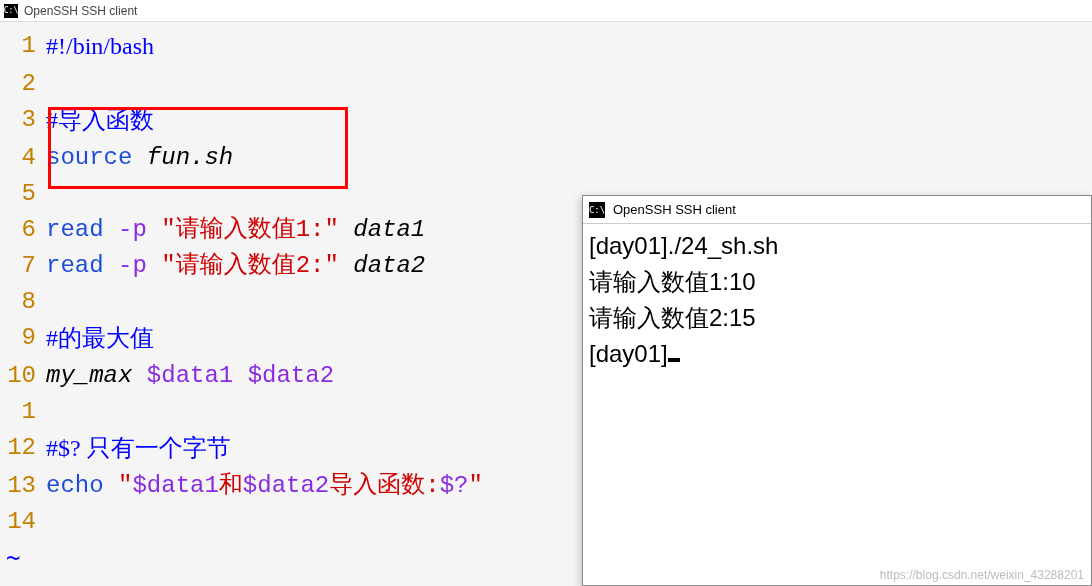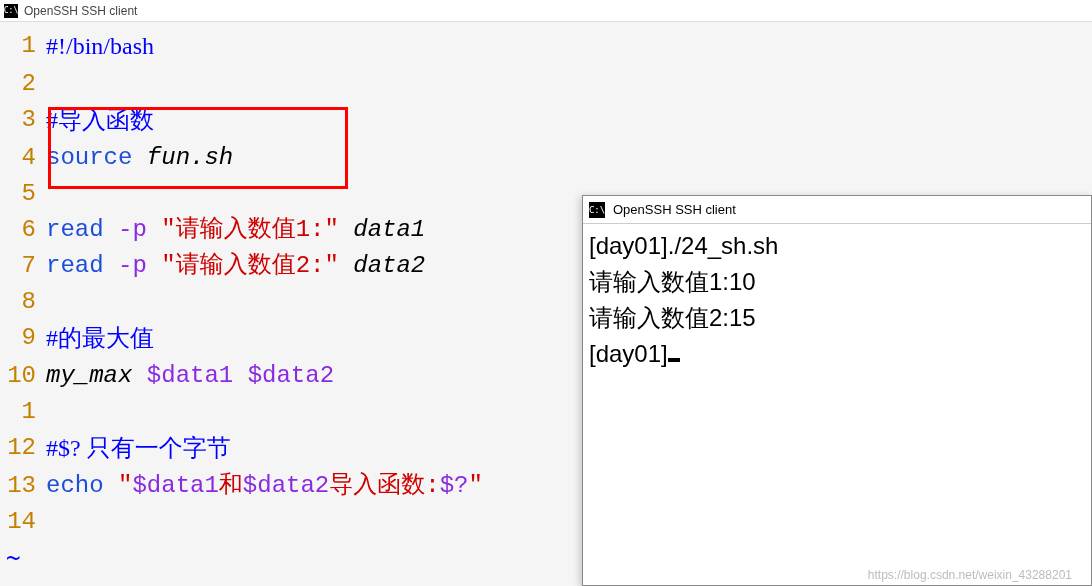--- a/index.html
+++ b/index.html
@@ -131,21 +131,21 @@
     .cursor {
       display: inline-block;
       width: 12px;
       height: 20px;
       border-bottom: 4px solid #000;
       vertical-align: baseline;
     }
     .watermark {
       position: absolute;
       bottom: 4px;
-      right: 20px;
+      right: 8px;
       font-size: 12px;
       color: rgba(120,120,120,0.5);
       font-family: sans-serif;
     }
   </style>
 </head>
 <body>
 
 <div class="main-window">
   <div class="main-titlebar">

